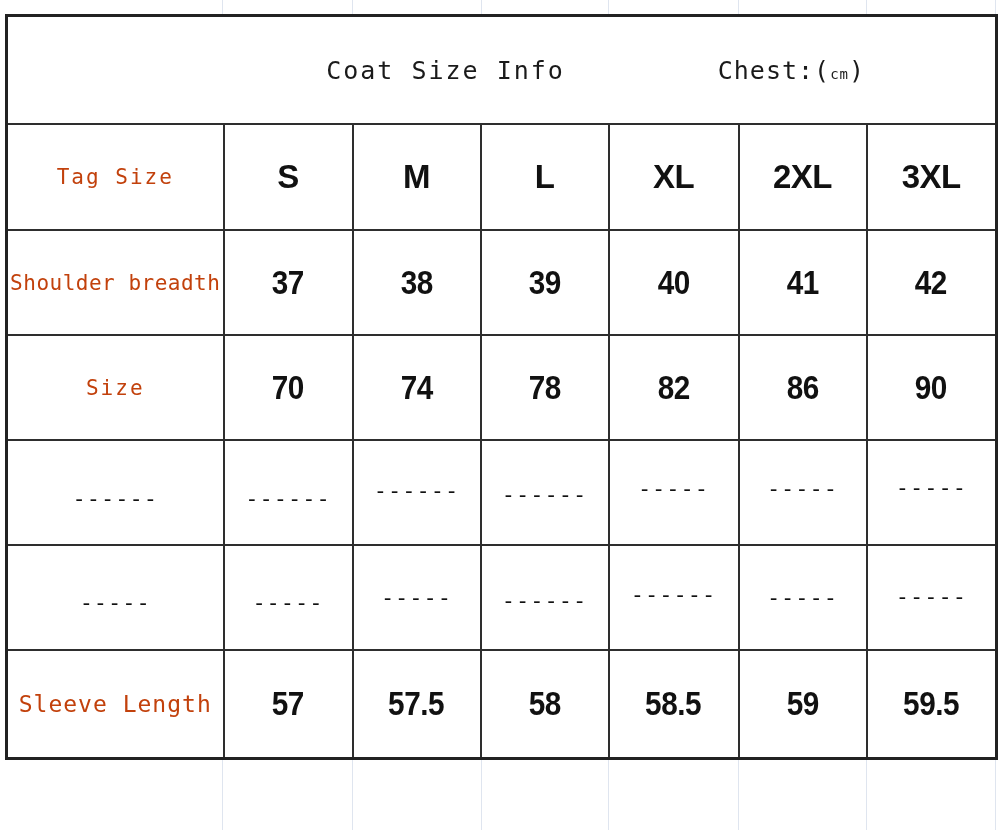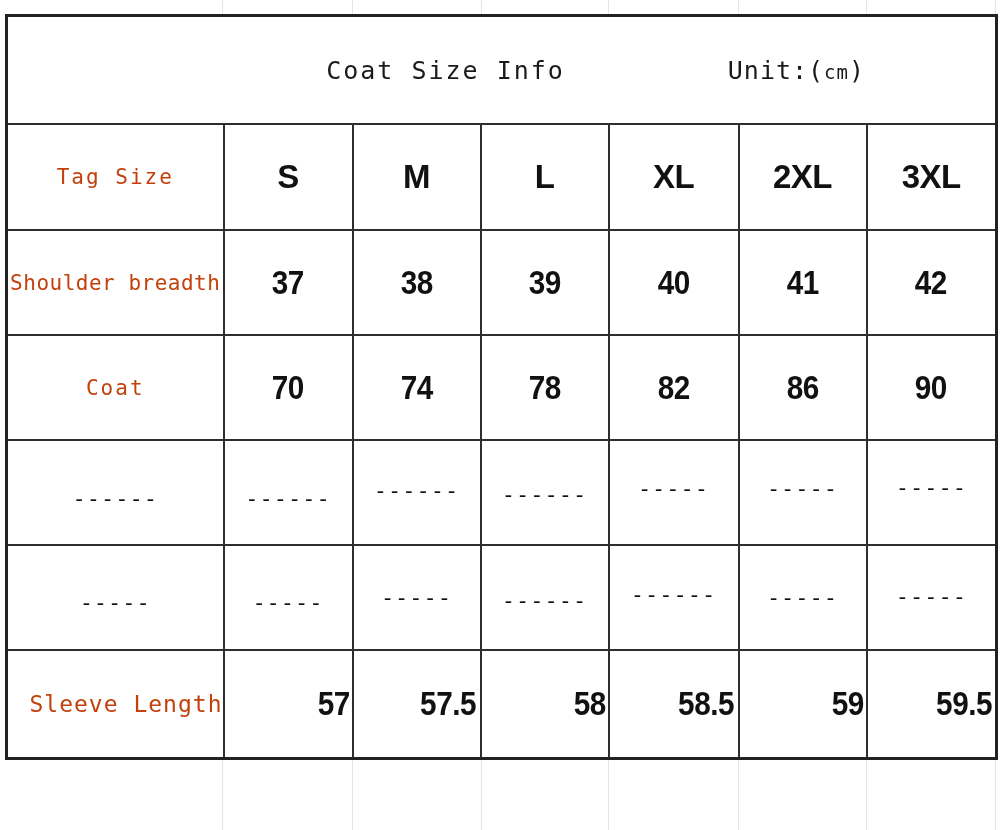--- a/index.html
+++ b/index.html
@@ -87,27 +87,27 @@
     position: absolute;
     right: 130px;
     top: 50%;
     transform: translateY(-50%);
     font-family: "DejaVu Sans Mono", monospace;
     font-size: 25px;
     letter-spacing: 1px;
     color: #1a1a1a;
     white-space: nowrap;
   }
-  .title-unit .sm { font-size: 19px; margin-top: 38px; }
+  .title-unit .sm { font-size: 14px; margin-top: 38px; }
 
   
   tr.size-row td    { height: 83px; }
   tr.data-row td    { height: 82px; }
   tr.dash-row td    { height: 82px; }
-  tr.data-row-tall td { height: 84px; text-align: right; }
+  tr.data-row-tall td { height: 84px; }
 
   
   .rowlabel {
     font-family: "DejaVu Sans Mono", monospace;
     font-size: 21px;
     letter-spacing: 2px;
     color: #c2410c;
     white-space: nowrap;
   }
   .rowlabel.tight {
@@ -173,21 +173,21 @@
       <col class="c-size2">
       <col class="c-size3">
       <col class="c-size2">
       <col class="c-size3">
     </colgroup>
     <tbody>
       <tr class="title-row">
         <td colspan="7">
           <div class="title-inner">
             <div class="title-main">Coat Size Info</div>
-            <div class="title-unit"><span>Unit:(</span><span class="sm">cm</span><span>)</span></div>
+            <div class="title-unit"><span>Chest:(</span><span class="sm">cm</span><span>)</span></div>
           </div>
         </td>
       </tr>
 
       <tr class="size-row">
         <td>
           <span class="rowlabel">Tag Size</span>
         </td>
         <td><span class="sizehead">S</span></td>
         <td><span class="sizehead">M</span></td>
@@ -202,21 +202,21 @@
         <td><span class="val">37</span></td>
         <td><span class="val">38</span></td>
         <td><span class="val">39</span></td>
         <td><span class="val">40</span></td>
         <td><span class="val">41</span></td>
         <td><span class="val">42</span></td>
       </tr>
 
 
       <tr class="data-row">
-        <td><span class="rowlabel">Coat</span></td>
+        <td><span class="rowlabel">Size</span></td>
         <td><span class="val">70</span></td>
         <td><span class="val">74</span></td>
         <td><span class="val">78</span></td>
         <td><span class="val">82</span></td>
         <td><span class="val">86</span></td>
         <td><span class="val">90</span></td>
       </tr>
 
       <tr class="dash-row">
         <td class="dash-cell"><span class="dash dash-pos" style="transform:translateY(6px)">------</span></td>

